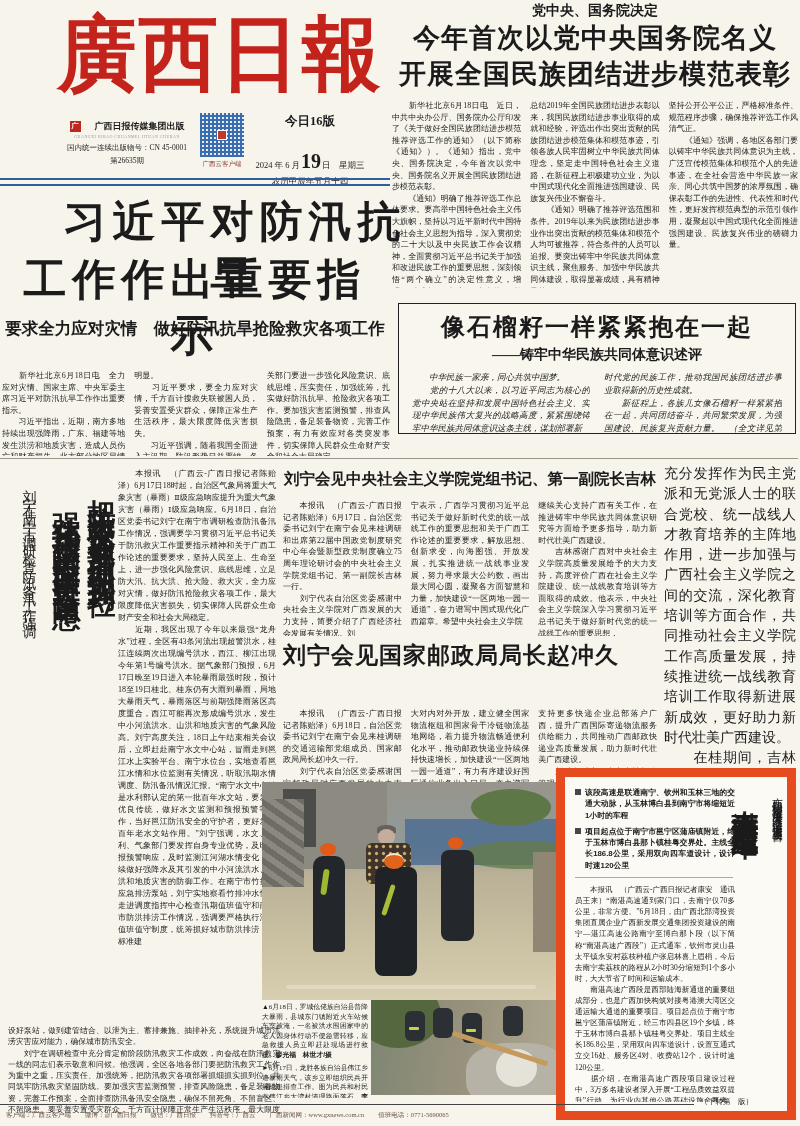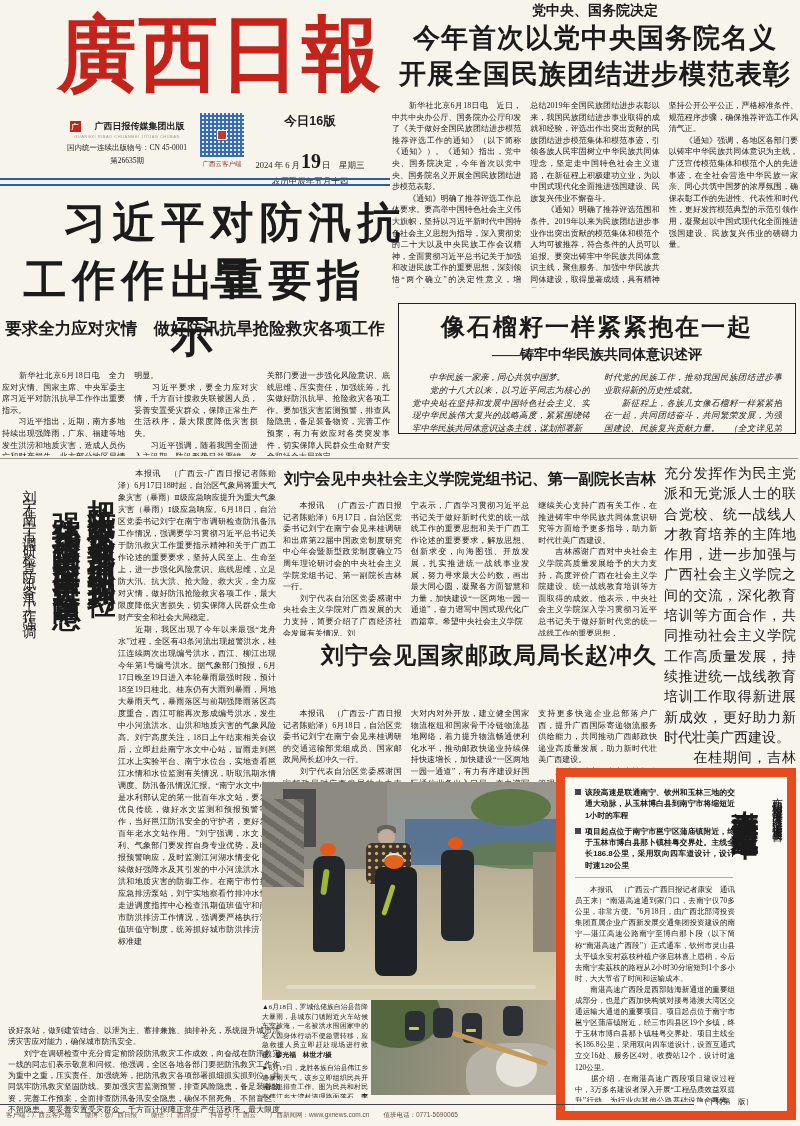--- a/index.html
+++ b/index.html
@@ -2,21 +2,21 @@
 <html><head>
 <meta charset="utf-8">
 <style>
   * { margin:0; padding:0; box-sizing:border-box; }
   html,body { background:#d8d5cc; }
   .page {
     position:relative; width:800px; height:1126px; margin:0 auto;
     background:#f7f4ec; overflow:hidden; color:#1b1b1b;
     font-family:"Liberation Serif","DejaVu Serif",serif;
   }
-  .sans { font-family:Liberation Sans, sans-serif; }
+  .sans { font-family:Liberation Serif, serif; }
   .abs { position:absolute; }
   .paras { white-space:pre-line; }
   .jc { text-align:justify; text-justify:inter-character; }
 
   
   .masthead-title {
     left:52px; top:-6px; width:330px; height:122px;
     font-size:82px; font-weight:bold; color:#c4231b; letter-spacing:2px;
     transform:scaleX(0.97); line-height:122px; white-space:nowrap;
   }
@@ -66,21 +66,21 @@
   .vtext { writing-mode:vertical-rl; text-orientation:upright; }
   .liu-kicker { left:20px; top:478px; height:380px; font-size:14px; letter-spacing:8px; }
   .liu-ha { left:47px; top:490px; height:516px; font-size:28px; font-weight:bold; letter-spacing:6px; }
   .liu-hb { left:82px; top:478px; height:516px; font-size:28px; font-weight:bold; letter-spacing:6px; }
   .liu-body { left:118px; top:468px; width:158px; height:534px; font-size:8px; line-height:1.5; overflow:hidden; }
   .liu-bottom { left:8px; top:1006px; width:272px; height:92px; font-size:7.8px; line-height:1.45; overflow:hidden;margin-top:19px; }
 
   
   .jilin-h { left:283px; top:469px; width:374px; font-size:15.5px; font-weight:bold; text-align:center; white-space:nowrap; }
   .jilin-cols { left:283px; top:500px; width:374px; height:136px; display:flex; gap:9px; overflow:hidden; }
-  .postal-h { left:283px; top:640px; width:374px; font-size:23px; font-weight:bold; text-align:right; letter-spacing:1px; }
+  .postal-h { left:283px; top:640px; width:374px; font-size:23px; font-weight:bold; text-align:left; letter-spacing:1px; }
   .postal-cols { left:283px; top:708px; width:374px; height:102px; display:flex; gap:9px; overflow:hidden; }
   .right-rail { left:664px; top:464px; width:132px; height:300px; font-size:14px; line-height:1.45; overflow:hidden; }
 
   
   .photo1 { left:262px; top:782px; width:298px; height:218px; overflow:hidden;
     background:linear-gradient(180deg,#98958c 0%,#8f9a99 28%,#b9b097 42%,#cbc1a3 75%,#d8cfb2 100%); }
   .p1-building { position:absolute; left:0; top:0; width:42%; height:40%; background:#8d8a82; }
   .p1-window { position:absolute; left:7%; top:3%; width:11%; height:27%; background:#4c4c4a; }
   .p1-stairs { position:absolute; left:-3%; top:8%; width:17%; height:40%;
     background:repeating-linear-gradient(35deg,#6f6c64 0 6px,#8b887f 6px 12px); }

